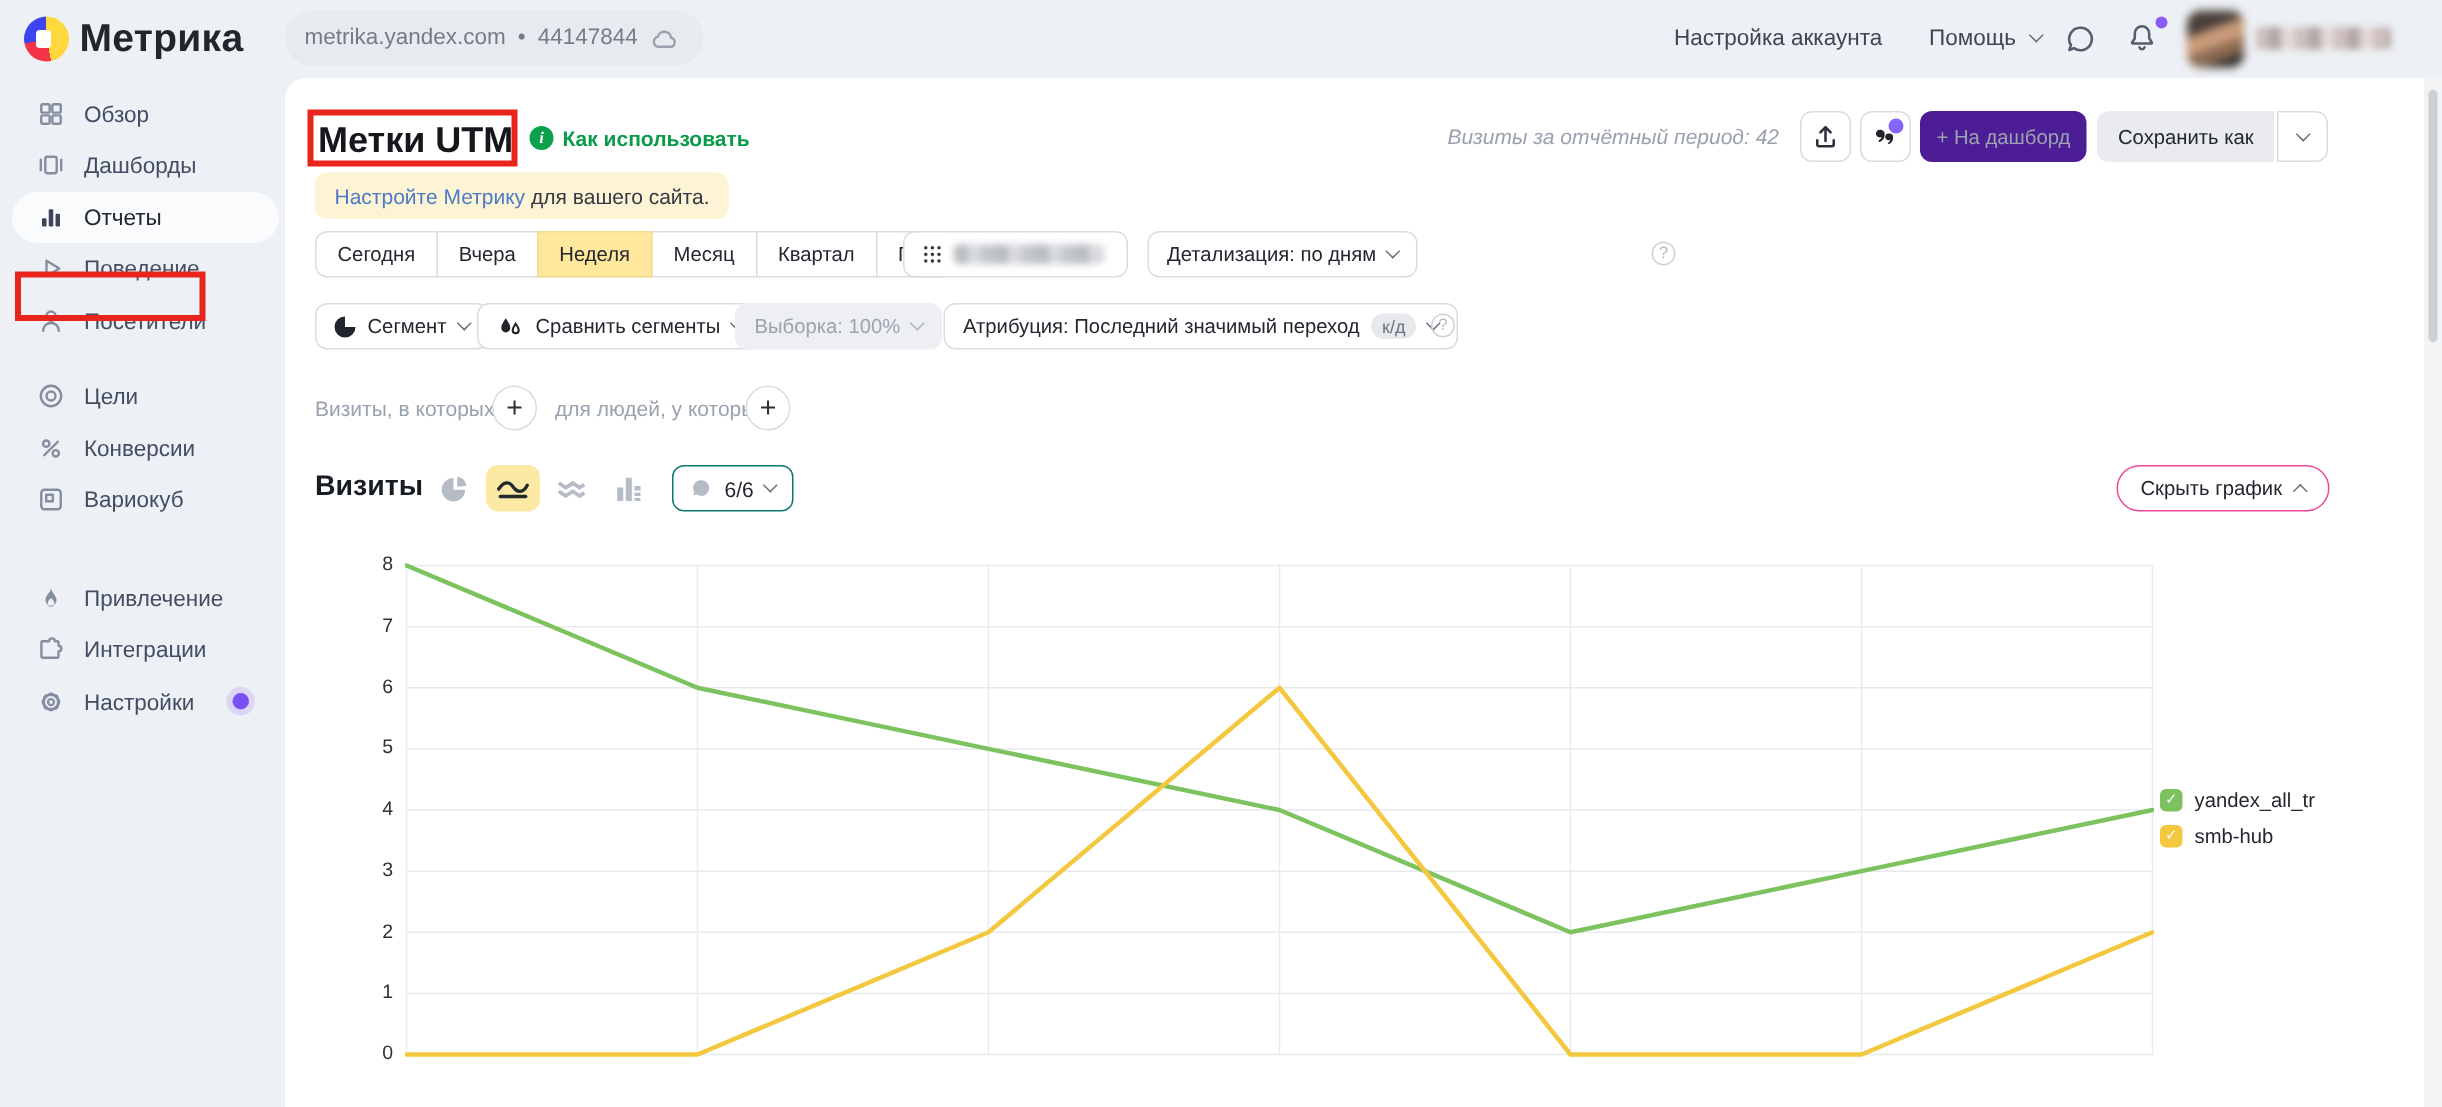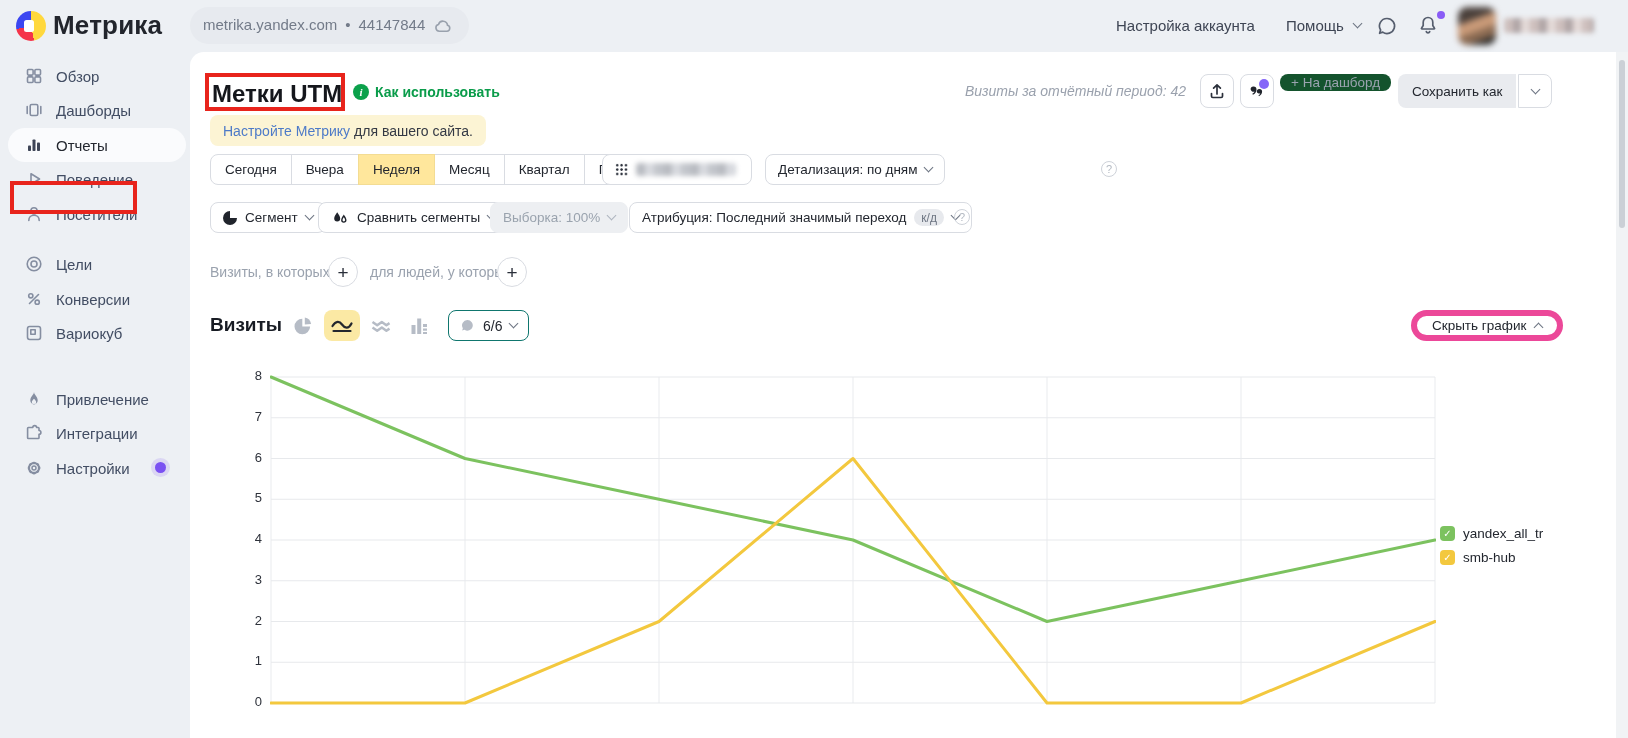--- a/index.html
+++ b/index.html
@@ -31,21 +31,21 @@
   .side-item{position:absolute;left:0;width:190px;height:34px;display:flex;align-items:center;}
   .side-item .ic{position:absolute;left:24px;width:20px;height:20px;}
   .side-item .lb{position:absolute;left:56px;font-size:15px;color:#424d63;}
   .side-pill{position:absolute;left:8px;width:178px;height:34px;border-radius:17px;background:#fafbfd;}
   svg.ic-stroke{stroke:#858ea1;fill:none;stroke-width:1.6;stroke-linecap:round;stroke-linejoin:round;}
   
   #card{position:absolute;left:190px;top:52px;width:1438px;height:686px;background:#fff;border-radius:14px 0 0 0;}
   .red-box{position:absolute;border:4px solid #e8241c;z-index:40;pointer-events:none;}
   .btn-icon{position:absolute;width:34px;height:34px;border:1px solid #d9dce2;border-radius:8px;background:#fff;
     display:flex;align-items:center;justify-content:center;}
-  .btn-gray{display:inline-flex;align-items:center;gap:7px;height:17px;border-radius:8px;background:#14532d;
+  .btn-gray{display:inline-flex;align-items:center;gap:7px;height:34px;border-radius:8px;background:#4c1d95;
     color:#9ba3b0;font-size:13.5px;padding:0 11px;}
   .save-main{display:inline-flex;align-items:center;height:34px;background:#e9ebef;border-radius:8px 0 0 8px;
     padding:0 14px;font-size:13.5px;color:#23272f;}
   .save-chev{display:inline-flex;align-items:center;justify-content:center;width:34px;height:34px;margin-left:2px;
     border:1px solid #d9dce2;border-radius:0 8px 8px 0;background:#fff;}
   .banner{display:inline-flex;align-items:center;height:31px;border-radius:8px;background:#fcf4d4;padding:0 13px;font-size:14px;color:#343944;}
   .banner a{color:#4d7ac8;text-decoration:none;margin-right:4px;}
   .tabs{display:inline-flex;}
   .tab{height:31px;display:flex;align-items:center;padding:0 14px;font-size:13.5px;color:#23272f;
     border:1px solid #d9dce2;background:#fff;margin-left:-1px;}
@@ -59,21 +59,21 @@
     color:#b3b9c2;font-size:11px;display:flex;align-items:center;justify-content:center;}
   .badge{background:#e7e9ed;border-radius:9px;padding:1.5px 7px;font-size:12px;color:#6e7683;}
   .pie-seg{width:14px;height:14px;border-radius:50%;background:conic-gradient(from 0deg,transparent 0 88deg,#20242c 88deg 360deg);}
   .add-label{font-size:14px;color:#9aa2ae;}
   .plus-btn{position:absolute;width:30px;height:30px;border-radius:50%;border:1px solid #d9dce2;background:#fff;
     display:flex;align-items:center;justify-content:center;font-size:19px;color:#2a2f3a;line-height:1;}
   .metric-title{font-size:19px;font-weight:700;color:#181c24;}
   .ct-sel{position:absolute;width:36px;height:31px;border-radius:8px;background:#fbe9a4;display:flex;align-items:center;justify-content:center;}
   .pill66{position:absolute;display:inline-flex;align-items:center;gap:8px;height:31px;border:1px solid #0f766e;
     border-radius:8px;background:#fff;padding:0 11px;font-size:14px;color:#23272f;}
-  .hide-btn{position:absolute;display:inline-flex;align-items:center;gap:9px;height:31px;border:6px solid #ec4899;
+  .hide-btn{position:absolute;display:inline-flex;align-items:center;gap:9px;height:31px;border:1px solid #ec4899;
     border-radius:16px;background:#fff;padding:0 15px;font-size:13.5px;color:#23272f;}
   .info-i{position:absolute;width:16px;height:16px;border-radius:50%;background:#0ba14b;color:#fff;
     font-family:"Liberation Serif",serif;font-style:italic;font-weight:700;font-size:11px;
     display:flex;align-items:center;justify-content:center;}
   .howto{font-size:14px;font-weight:700;color:#0a9c4a;}
   .dots-ic{width:13px;height:13px;background-image:radial-gradient(#2c313c 1.15px,transparent 1.3px);background-size:4.4px 4.4px;}
   .ytick{position:absolute;right:0;font-size:13px;color:#2e323b;}
   .lg-item{display:flex;align-items:center;gap:8px;margin-bottom:9px;}
   .lg-check{width:15px;height:15px;border-radius:4px;color:#fff;font-size:10px;display:flex;align-items:center;justify-content:center;}
   .lg-name{font-size:13.5px;color:#23272f;}

